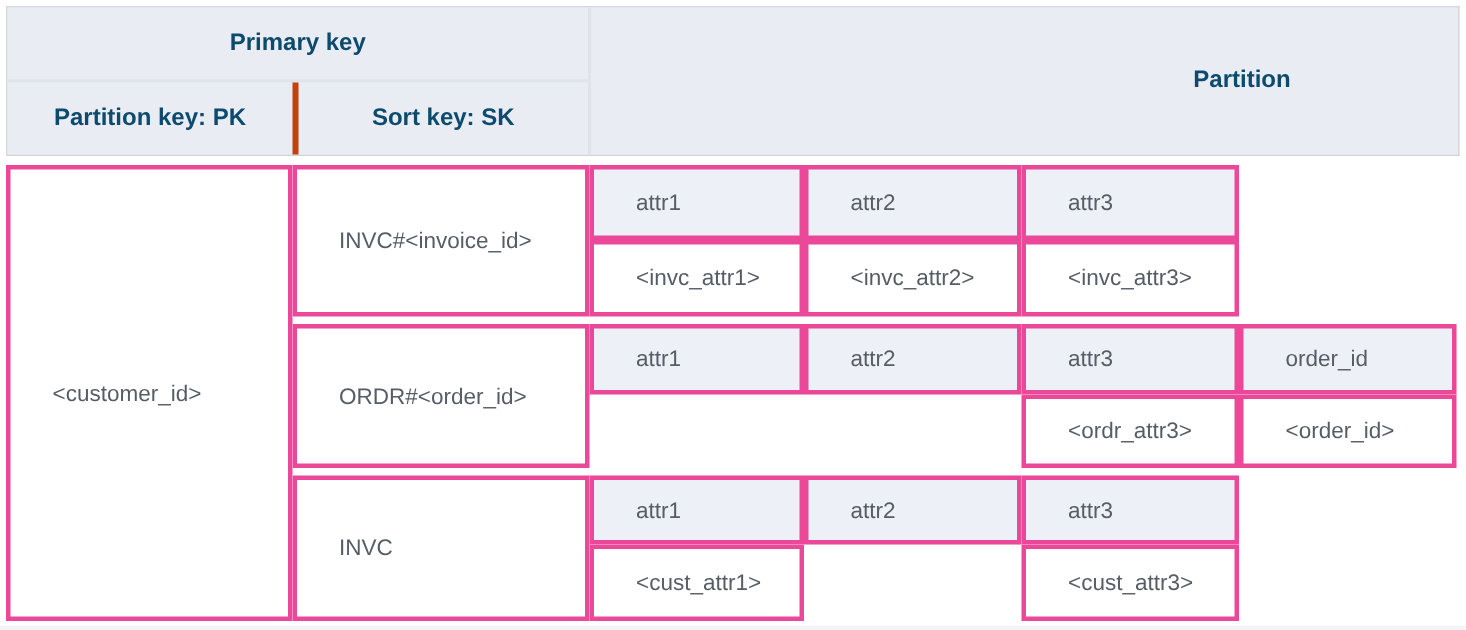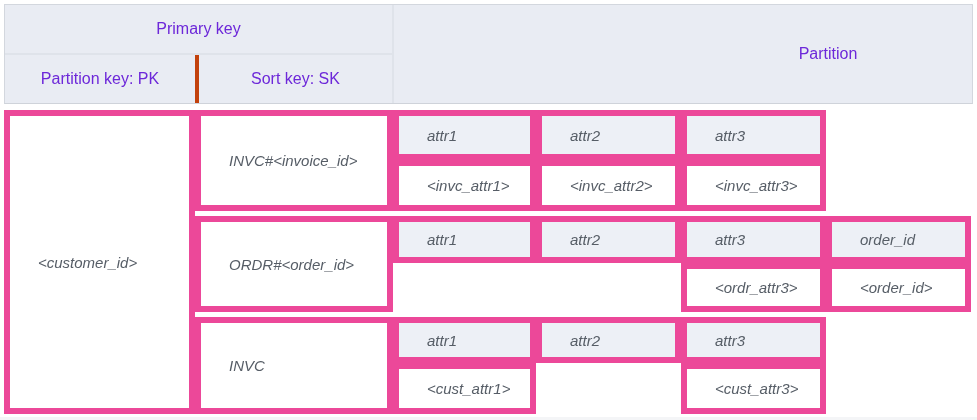--- a/index.html
+++ b/index.html
@@ -11,39 +11,39 @@
 
   
   .hdr {
     position:absolute; left:4px; top:4px; width:969px; height:100px;
     box-sizing:border-box; border:1px solid #d3d7de; border-bottom:1px solid #cfd3da;
     display:grid; grid-template-columns:190px 197px 1fr; grid-template-rows:50px 1fr;
     background:#e9ecf3;
   }
   .hcell {
     display:flex; align-items:center; justify-content:center;
-    font-weight:normal; font-size:16px; color:#6d28d9; background:#e9ecf3;
+    font-weight:bold; font-size:16px; color:#0c4a6e; background:#e9ecf3;
     box-sizing:border-box;
   }
   .hcell.primary   { grid-column:1/3; grid-row:1; border-bottom:2px solid #dfe3ea; }
   .hcell.partition { grid-column:1; grid-row:2;text-align:center; }
   .hcell.sortkey   { grid-column:2; grid-row:2; border-left:4px solid #c2410c; }
   .hcell.attrs     { grid-column:3; grid-row:1/3; border-left:2px solid #dfe3ea;
                      padding-left:290px; }
 
   
   .tbody {
     position:absolute; left:4px; top:110px; width:969px;
     display:grid;
     grid-template-columns:191px 198px 143px 145px 145px 145px;
     grid-template-rows:50px 51px 5px 47px 49px 5px 46px 51px;
   }
   .cell {
-    box-sizing:border-box; border:6px solid #ec4899; background:#ffffff;
-    display:flex; align-items:center; padding-left:28px; color:#565d66;font-style:italic;
+    box-sizing:border-box; border:3px solid #ec4899; background:#ffffff;
+    display:flex; align-items:center; padding-left:28px; color:#565d66;
   }
   .cell.subhdr { background:#edf0f6; }
 
   
   .bottom-strip {
     position:absolute; left:0; right:0; bottom:0; height:3px; background:#f4f5f7;
   }
 </style>
 </head>
 <body>

